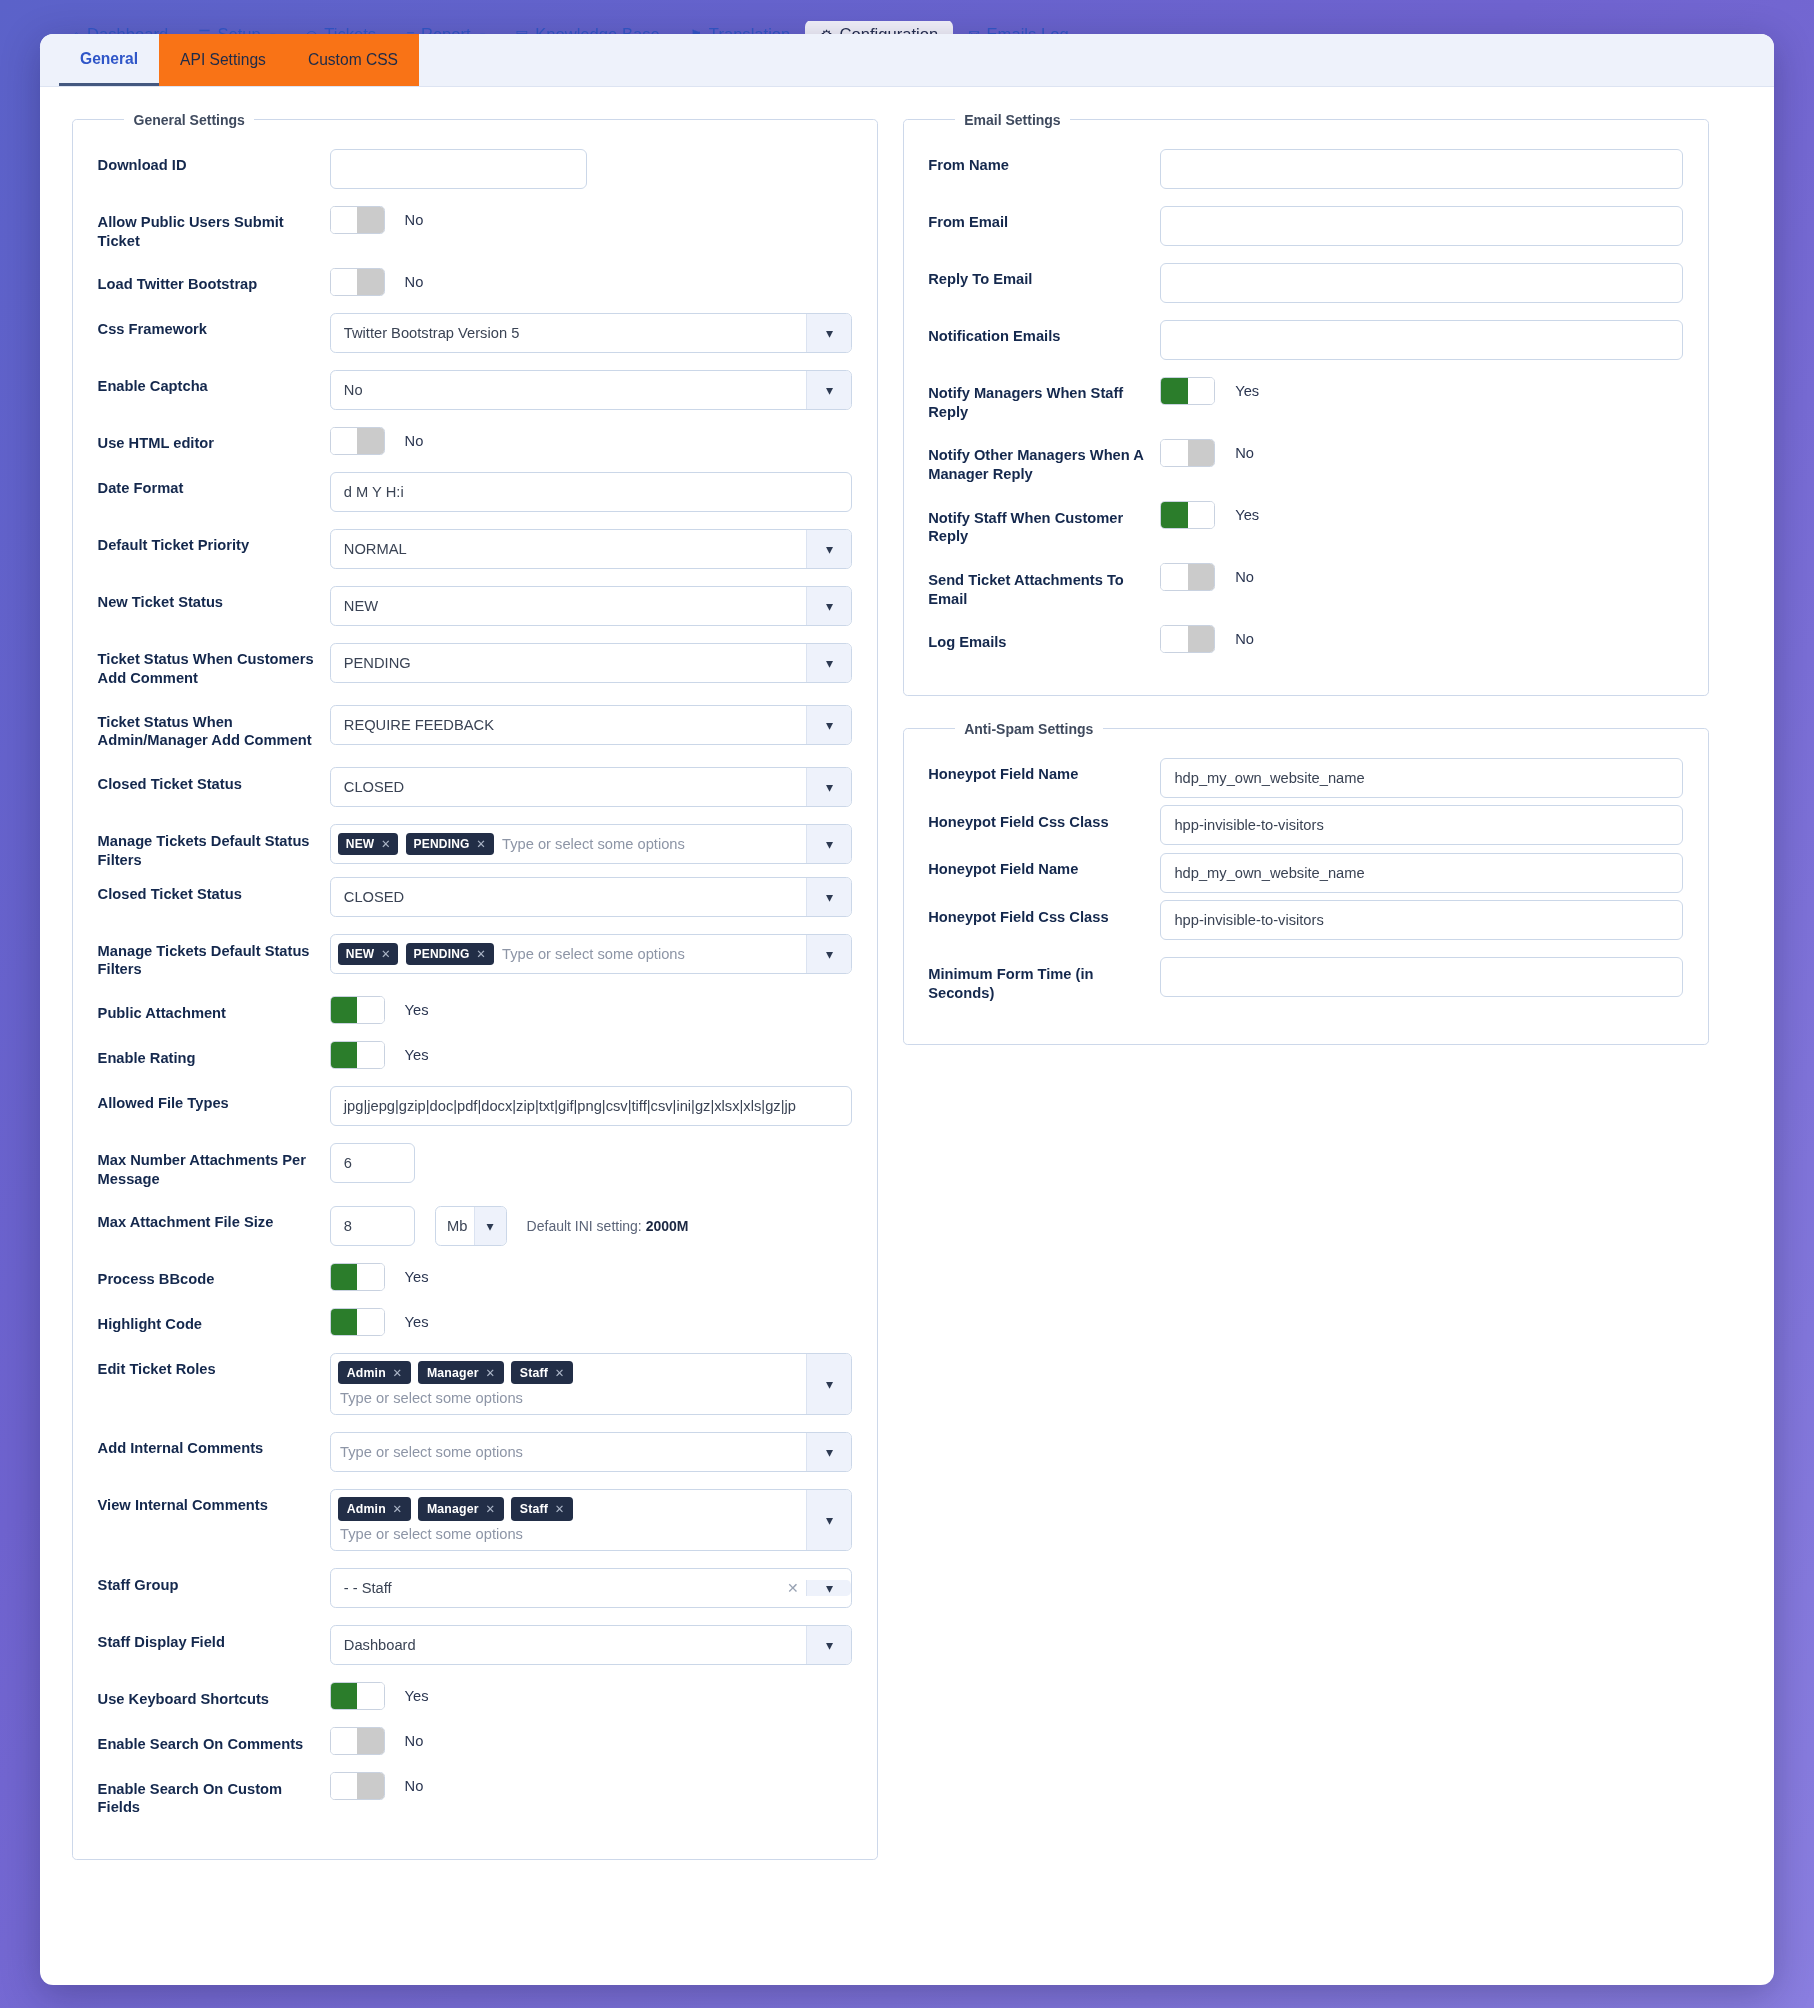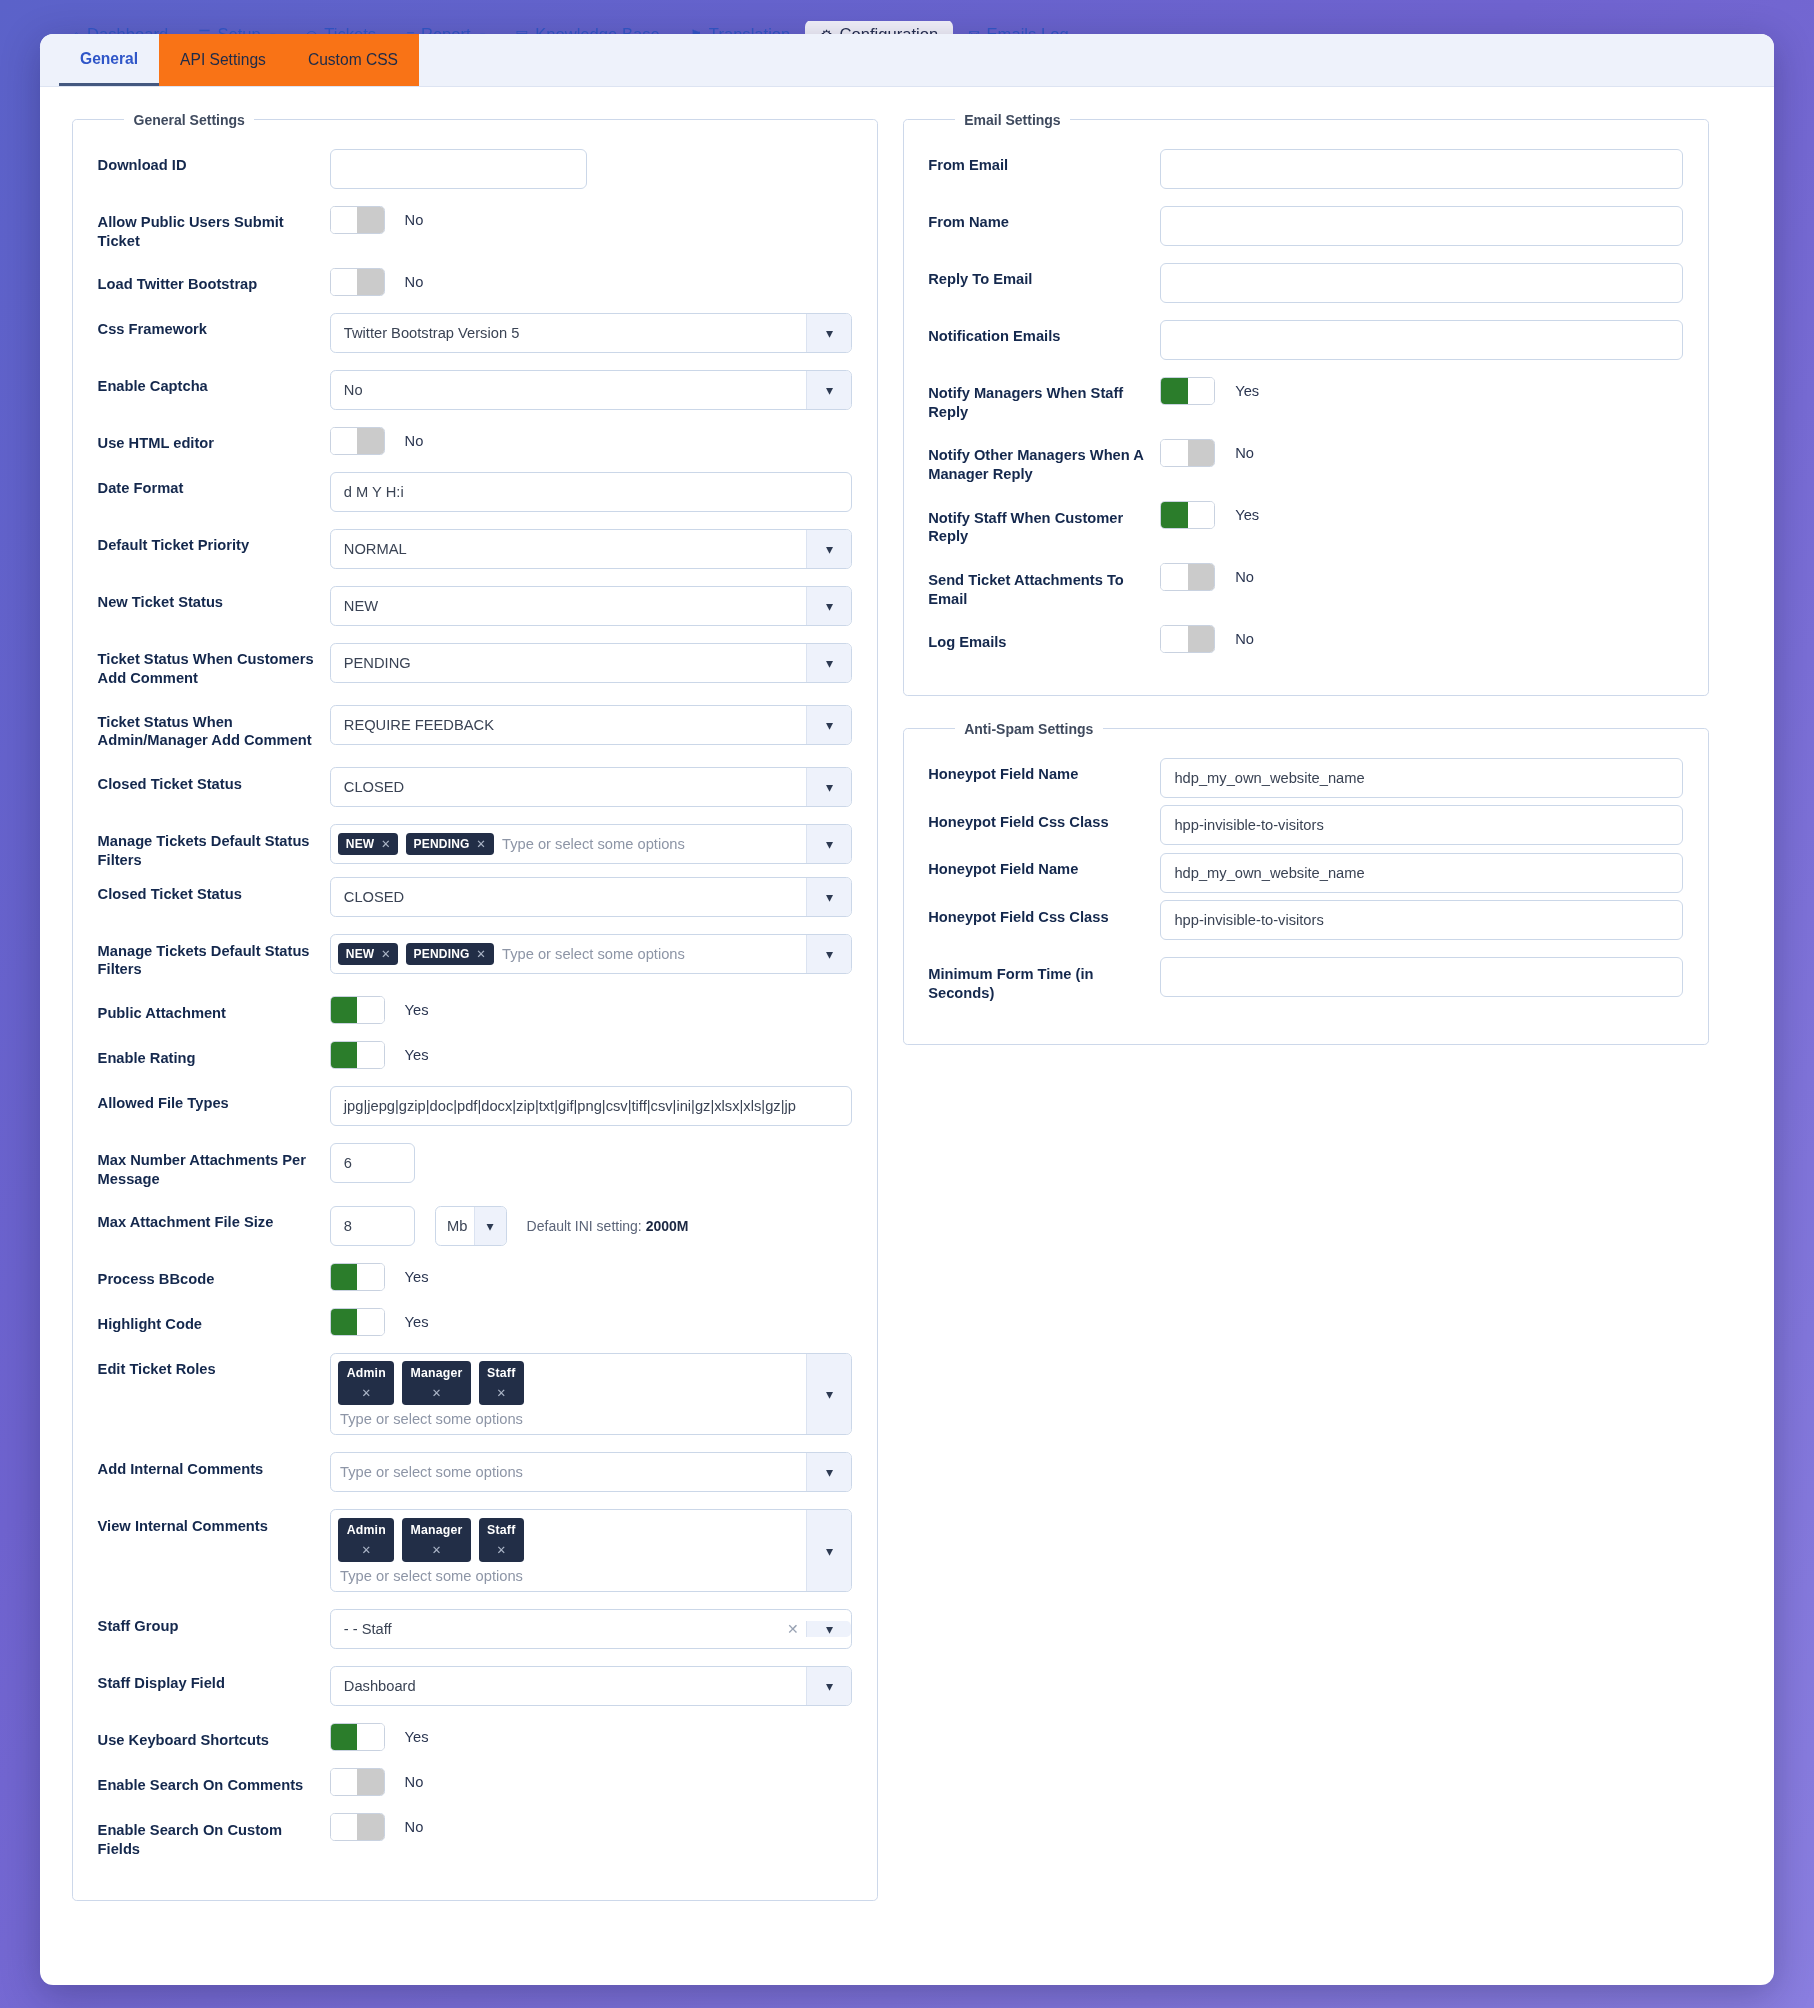--- a/index.html
+++ b/index.html
@@ -93,21 +93,21 @@
     padding:0 0 0 7.6px;
   }
   .multi .body { display:flex; flex-wrap:wrap; align-items:center; gap:6.6px; padding:5.7px 0; flex:1; }
   .multi.tall .body { flex-direction:column; align-items:flex-start; gap:5.7px; padding:7.6px 0; }
   .chiprow { display:flex; gap:7.6px; flex-wrap:wrap; }
   .chip {
     background:#222e47; color:#fff; border-radius:3.8px;
     padding:3.8px 7.6px; font-size:12px; font-weight:bold;
     display:inline-flex; align-items:center; gap:6.6px; letter-spacing:0.2px;
   }
-  .chip.soft { font-weight:600; font-size:12.3px; padding:4.7px 8.5px;flex-direction:column; }
+  .chip.soft { font-weight:600; font-size:12.3px; padding:4.7px 8.5px; }
   .chip .x { color:#aab4c6; font-weight:normal; font-size:11.4px; }
   .ph { color:#8d95a6; font-size:14.7px; padding-left:1.9px; }
   .multi .chev {
     width:45px; align-self:stretch; display:flex; align-items:center; justify-content:center;
     background:#eef2fb; border-left:0.9px solid #dbe3f1; border-radius:0 4.7px 4.7px 0;
     color:#2d3a52; font-size:14px;
   }
 
   .toggle {
     width:55px; height:28px; border-radius:4.7px; border:0.9px solid #c9d2e0;
@@ -554,28 +554,28 @@
 
       </fieldset>
     </div>
 
     <div class="col-right">
 
       <fieldset class="box">
         <legend>Email Settings</legend>
 
         <div class="row">
+          <div class="lbl">From Name</div>
+          <div class="ctl">
+            <div class="inp empty"></div>
+          </div>
+        </div>
+
+        <div class="row">
           <div class="lbl">From Email</div>
-          <div class="ctl">
-            <div class="inp empty"></div>
-          </div>
-        </div>
-
-        <div class="row">
-          <div class="lbl">From Name</div>
           <div class="ctl">
             <div class="inp empty"></div>
           </div>
         </div>
 
         <div class="row">
           <div class="lbl">Reply To Email</div>
           <div class="ctl">
             <div class="inp empty"></div>
           </div>

